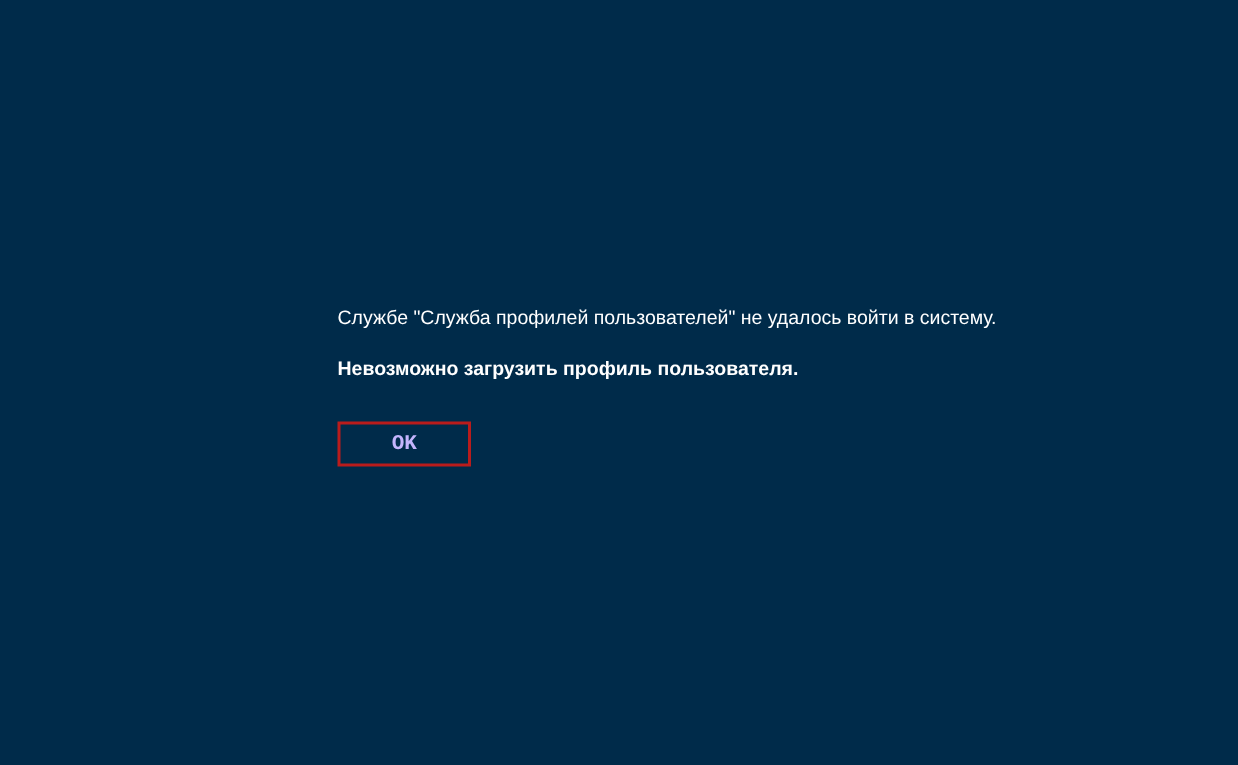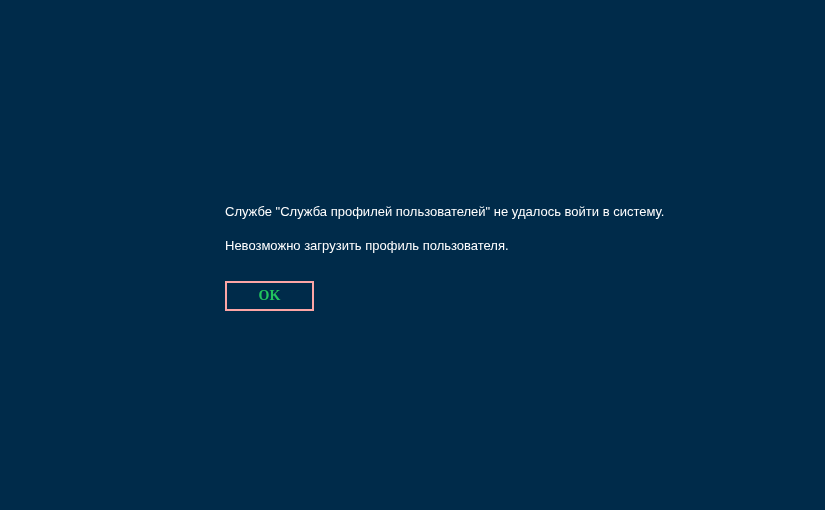--- a/index.html
+++ b/index.html
@@ -23,31 +23,31 @@
     .error-line1 {
       color: #ffffff;
       font-size: 13px;
       font-weight: 400;
       line-height: 1.2;
       margin-bottom: 18px;
     }
     .error-line2 {
       color: #ffffff;
       font-size: 13px;
-      font-weight: 400;
+      font-weight: 700;
       line-height: 1.2;
       margin-bottom: 28px;
     }
     .ok-button {
       width: 89px;
       height: 30px;
       background-color: #002b4a;
-      border: 2px solid #fca5a5;
-      color: #22c55e;
-      font-family: Liberation Serif, serif;
+      border: 2px solid #b91c1c;
+      color: #c4b5fd;
+      font-family: Liberation Mono, monospace;
       font-size: 14px;
       font-weight: 600;
       cursor: pointer;
       display: flex;
       align-items: center;
       justify-content: center;
     }
   </style>
 </head>
 <body>

